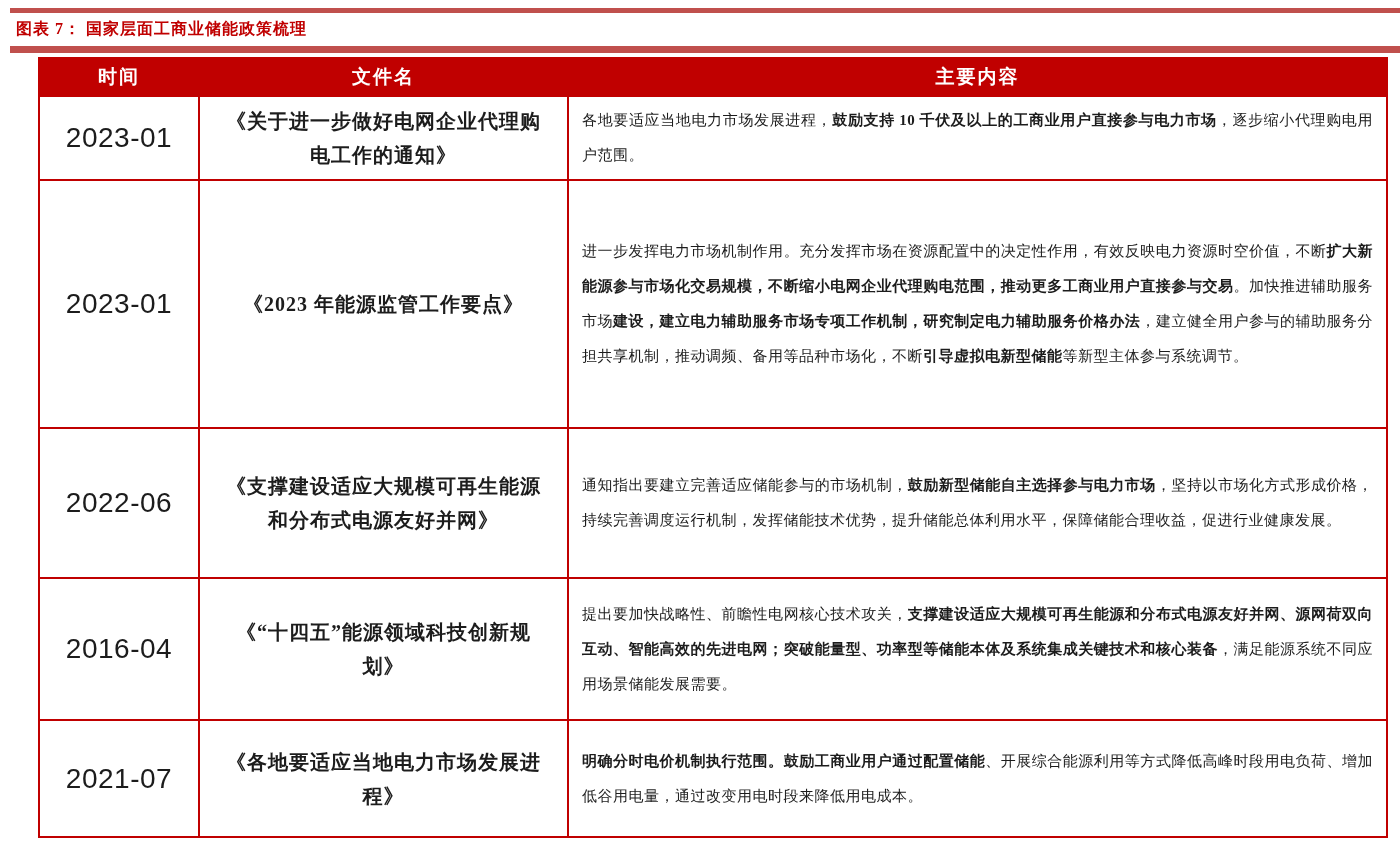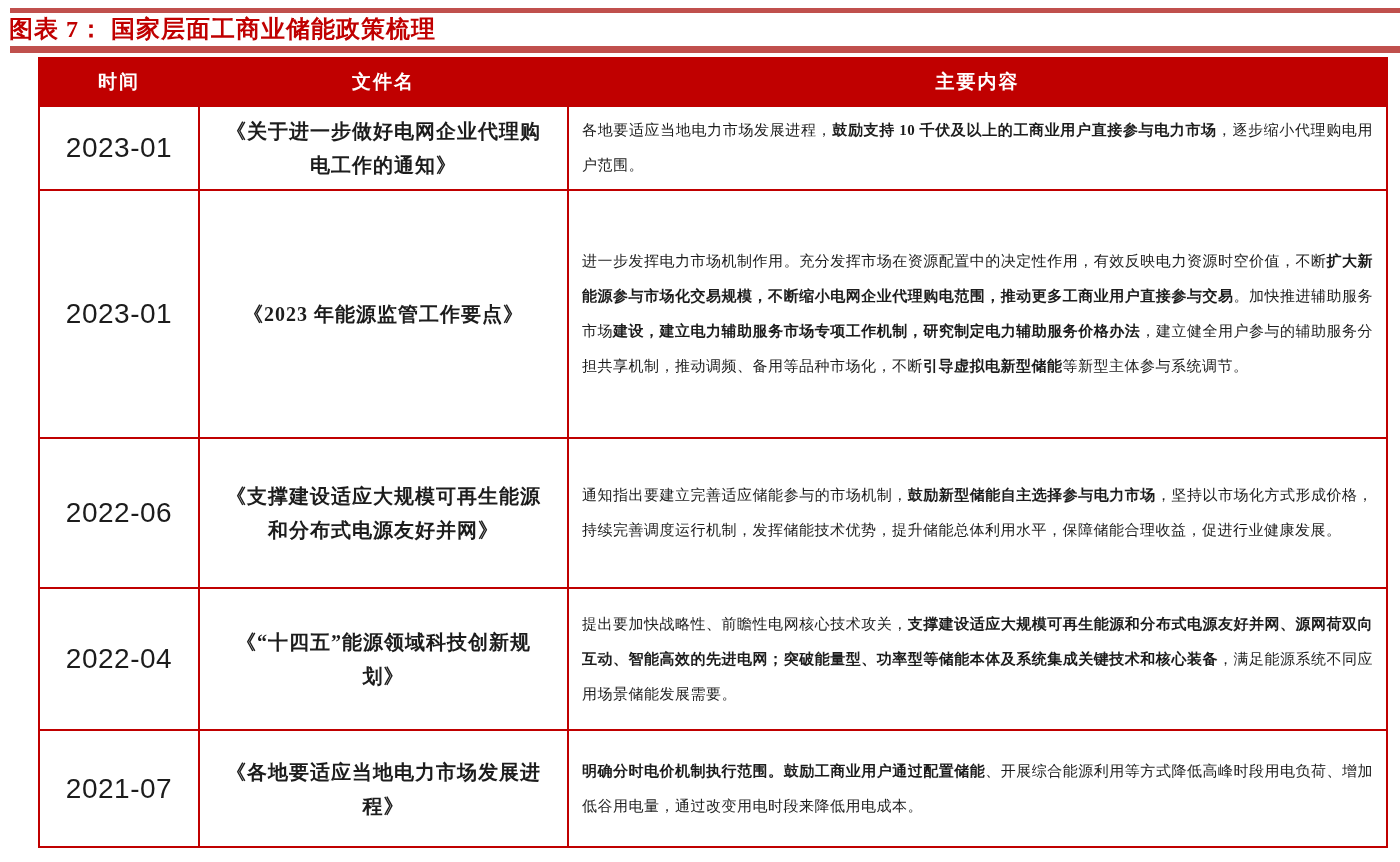--- a/index.html
+++ b/index.html
@@ -12,42 +12,42 @@
   body{
     width:1400px; height:862px; position:relative; overflow:hidden;
     font-family:"Liberation Serif","DejaVu Serif",serif;
     color:var(--ink);
   }
   .rule-top{
     position:absolute; left:10px; top:8px; width:1390px; height:5px;
     background:var(--bar);
   }
   .page-title{
-    position:absolute; left:9px; top:13px; width:1380px;
-    font-size:24px; font-weight:bold; color:var(--accent);
+    position:absolute; left:16px; top:13px; width:1380px;
+    font-size:16px; font-weight:bold; color:var(--accent);
     letter-spacing:1px; line-height:32px;
     font-family:"Liberation Serif","DejaVu Serif",serif;
   }
   .rule-bottom{
     position:absolute; left:10px; top:46px; width:1390px; height:7px;
     background:var(--bar);
   }
   .table-wrap{ position:absolute; left:38px; top:57px; width:1348px; }
   table.policy{
     width:100%; border-collapse:collapse; table-layout:fixed;
     border:2px solid var(--accent);
   }
   table.policy col.c-date{ width:160px; }
   table.policy col.c-doc{ width:369px; }
   table.policy col.c-content{ width:819px; }
   table.policy th, table.policy td{
     border:2px solid var(--accent);
     vertical-align:middle;
   }
-  table.policy thead tr{ height:48px; }
+  table.policy thead tr{ height:38px; }
   table.policy th{
     background:var(--accent); color:#ffffff;
     font-size:19px; font-weight:bold; letter-spacing:2px;
     text-align:center;
   }
   table.policy tbody tr:nth-child(1){ height:77px; }
   table.policy tbody tr:nth-child(2){ height:248px; }
   table.policy tbody tr:nth-child(3){ height:150px; }
   table.policy tbody tr:nth-child(4){ height:142px; }
   table.policy tbody tr:nth-child(5){ height:117px; }
@@ -104,21 +104,21 @@
           <td class="cell-date">2023-01</td>
           <td class="cell-doc">《2023 年能源监管工作要点》</td>
           <td class="cell-content"><span class="seg-normal">进一步发挥电力市场机制作用。充分发挥市场在资源配置中的决定性作用，有效反映电力资源时空价值，不断</span><span class="seg-bold">扩大新能源参与市场化交易规模，不断缩小电网企业代理购电范围，推动更多工商业用户直接参与交易</span><span class="seg-normal">。加快推进辅助服务市场</span><span class="seg-bold">建设，建立电力辅助服务市场专项工作机制，研究制定电力辅助服务价格办法</span><span class="seg-normal">，建立健全用户参与的辅助服务分担共享机制，推动调频、备用等品种市场化，不断</span><span class="seg-bold">引导虚拟电新型储能</span><span class="seg-normal">等新型主体参与系统调节。</span></td>
         </tr>
         <tr>
           <td class="cell-date">2022-06</td>
           <td class="cell-doc">《支撑建设适应大规模可再生能源和分布式电源友好并网》</td>
           <td class="cell-content"><span class="seg-normal">通知指出要建立完善适应储能参与的市场机制，</span><span class="seg-bold">鼓励新型储能自主选择参与电力市场</span><span class="seg-normal">，坚持以市场化方式形成价格，持续完善调度运行机制，发挥储能技术优势，提升储能总体利用水平，保障储能合理收益，促进行业健康发展。</span></td>
         </tr>
         <tr>
-          <td class="cell-date">2022-04</td>
+          <td class="cell-date">2016-04</td>
           <td class="cell-doc">《“十四五”能源领域科技创新规划》</td>
           <td class="cell-content"><span class="seg-normal">提出要加快战略性、前瞻性电网核心技术攻关，</span><span class="seg-bold">支撑建设适应大规模可再生能源和分布式电源友好并网、源网荷双向互动、智能高效的先进电网；突破能量型、功率型等储能本体及系统集成关键技术和核心装备</span><span class="seg-normal">，满足能源系统不同应用场景储能发展需要。</span></td>
         </tr>
         <tr>
           <td class="cell-date">2021-07</td>
           <td class="cell-doc">《各地要适应当地电力市场发展进程》</td>
           <td class="cell-content"><span class="seg-bold">明确分时电价机制执行范围。鼓励工商业用户通过配置储能</span><span class="seg-normal">、开展综合能源利用等方式降低高峰时段用电负荷、增加低谷用电量，通过改变用电时段来降低用电成本。</span></td>
         </tr>
       </tbody>
   </table>

